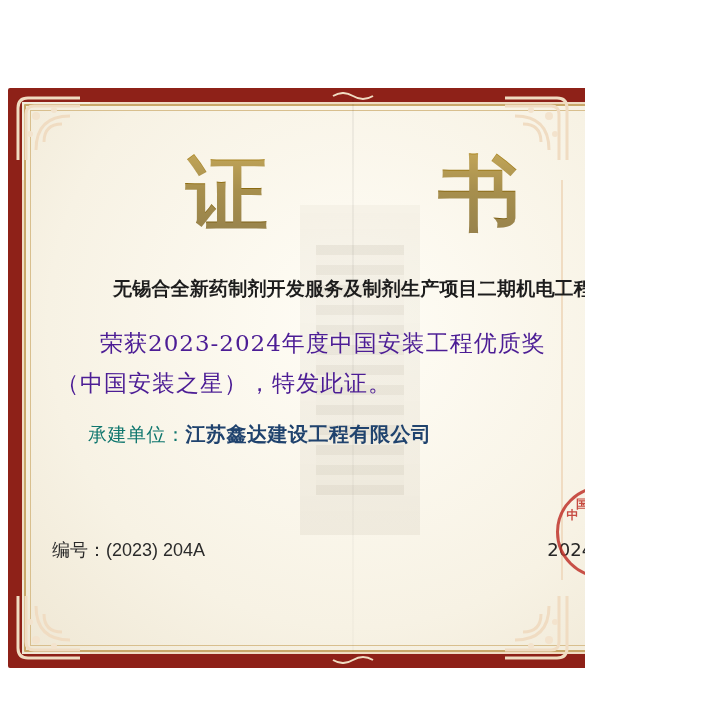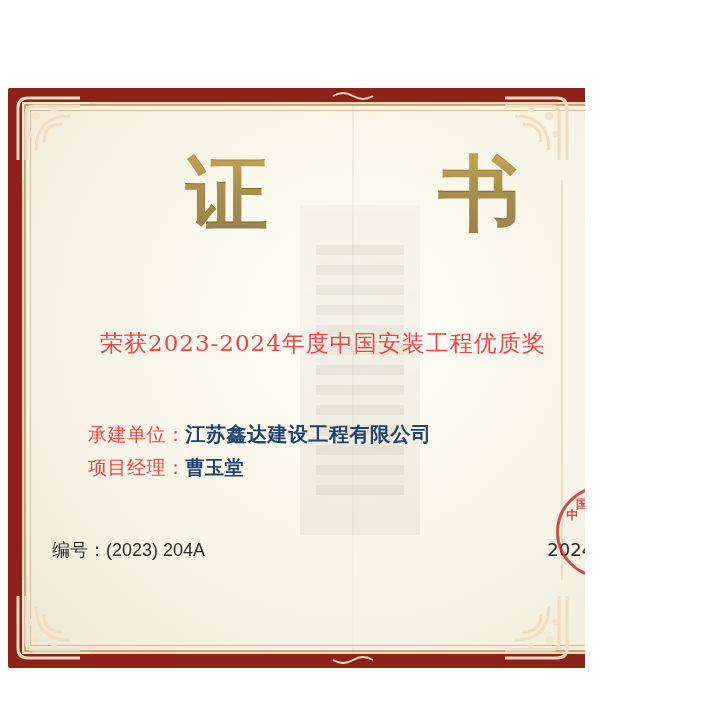--- a/index.html
+++ b/index.html
@@ -161,42 +161,42 @@
     font-family: "DejaVu Sans", "Liberation Sans", sans-serif;
   }
 
   .body-text {
     position: absolute;
     left: 16px;
     top: 205px;
     width: 594px;
     font-size: 23px;
     line-height: 40px;
-    color: #ef4444;
+    color: #4c1d95;
     letter-spacing: 1px;
   }
   .body-line-1 { text-indent: 44px; }
   .body-line-2 { }
 
   .details {
     position: absolute;
     left: 48px;
     top: 300px;
     width: 520px;
     font-size: 19px;
     line-height: 33px;
     color: #2a2a2a;
     letter-spacing: 0.5px;
   }
   .detail-row { white-space: nowrap; }
-  .detail-label { color: #ef4444; }
+  .detail-label { color: #0f766e; }
   .detail-value {
     color: #20436e;
     font-weight: 700;
-    font-family: Liberation Serif, serif;
+    font-family: Liberation Mono, monospace;
   }
   .detail-row.company .detail-value { font-size: 20px; }
 
   .footer {
     position: absolute;
     left: 12px;
     top: 420px;
     width: 600px;
     font-size: 15px;
     color: #2b2b2b;
@@ -364,31 +364,30 @@
       <g fill="none" stroke="#f0dcc2" stroke-width="2">
         <path d="M11 0 V400"></path>
       </g>
     </svg>
   </div>
 
   <div class="content">
 
     <div class="cert-title">证　书</div>
 
+    <div class="project-line">无锡合全新药制剂开发服务及制剂生产项目二期机电工程</div>
 
     <div class="body-text">
       <div class="body-line-1">荣获2023-2024年度中国安装工程优质奖</div>
+      <div class="body-line-2">（中国安装之星），特发此证。</div>
     </div>
 
     <div class="details">
       <div class="detail-row company">
         <span class="detail-label">承建单位：</span><span class="detail-value">江苏鑫达建设工程有限公司</span>
-      </div>
-      <div class="detail-row">
-        <span class="detail-label">项目经理：</span><span class="detail-value">曹玉堂</span>
       </div>
     </div>
 
     <div class="footer">
       <div class="cert-number">编号：(2023) 204A</div>
       <div class="cert-date">2024年12月</div>
     </div>
 
     <div class="seal">
       <div class="seal-ring"></div>

